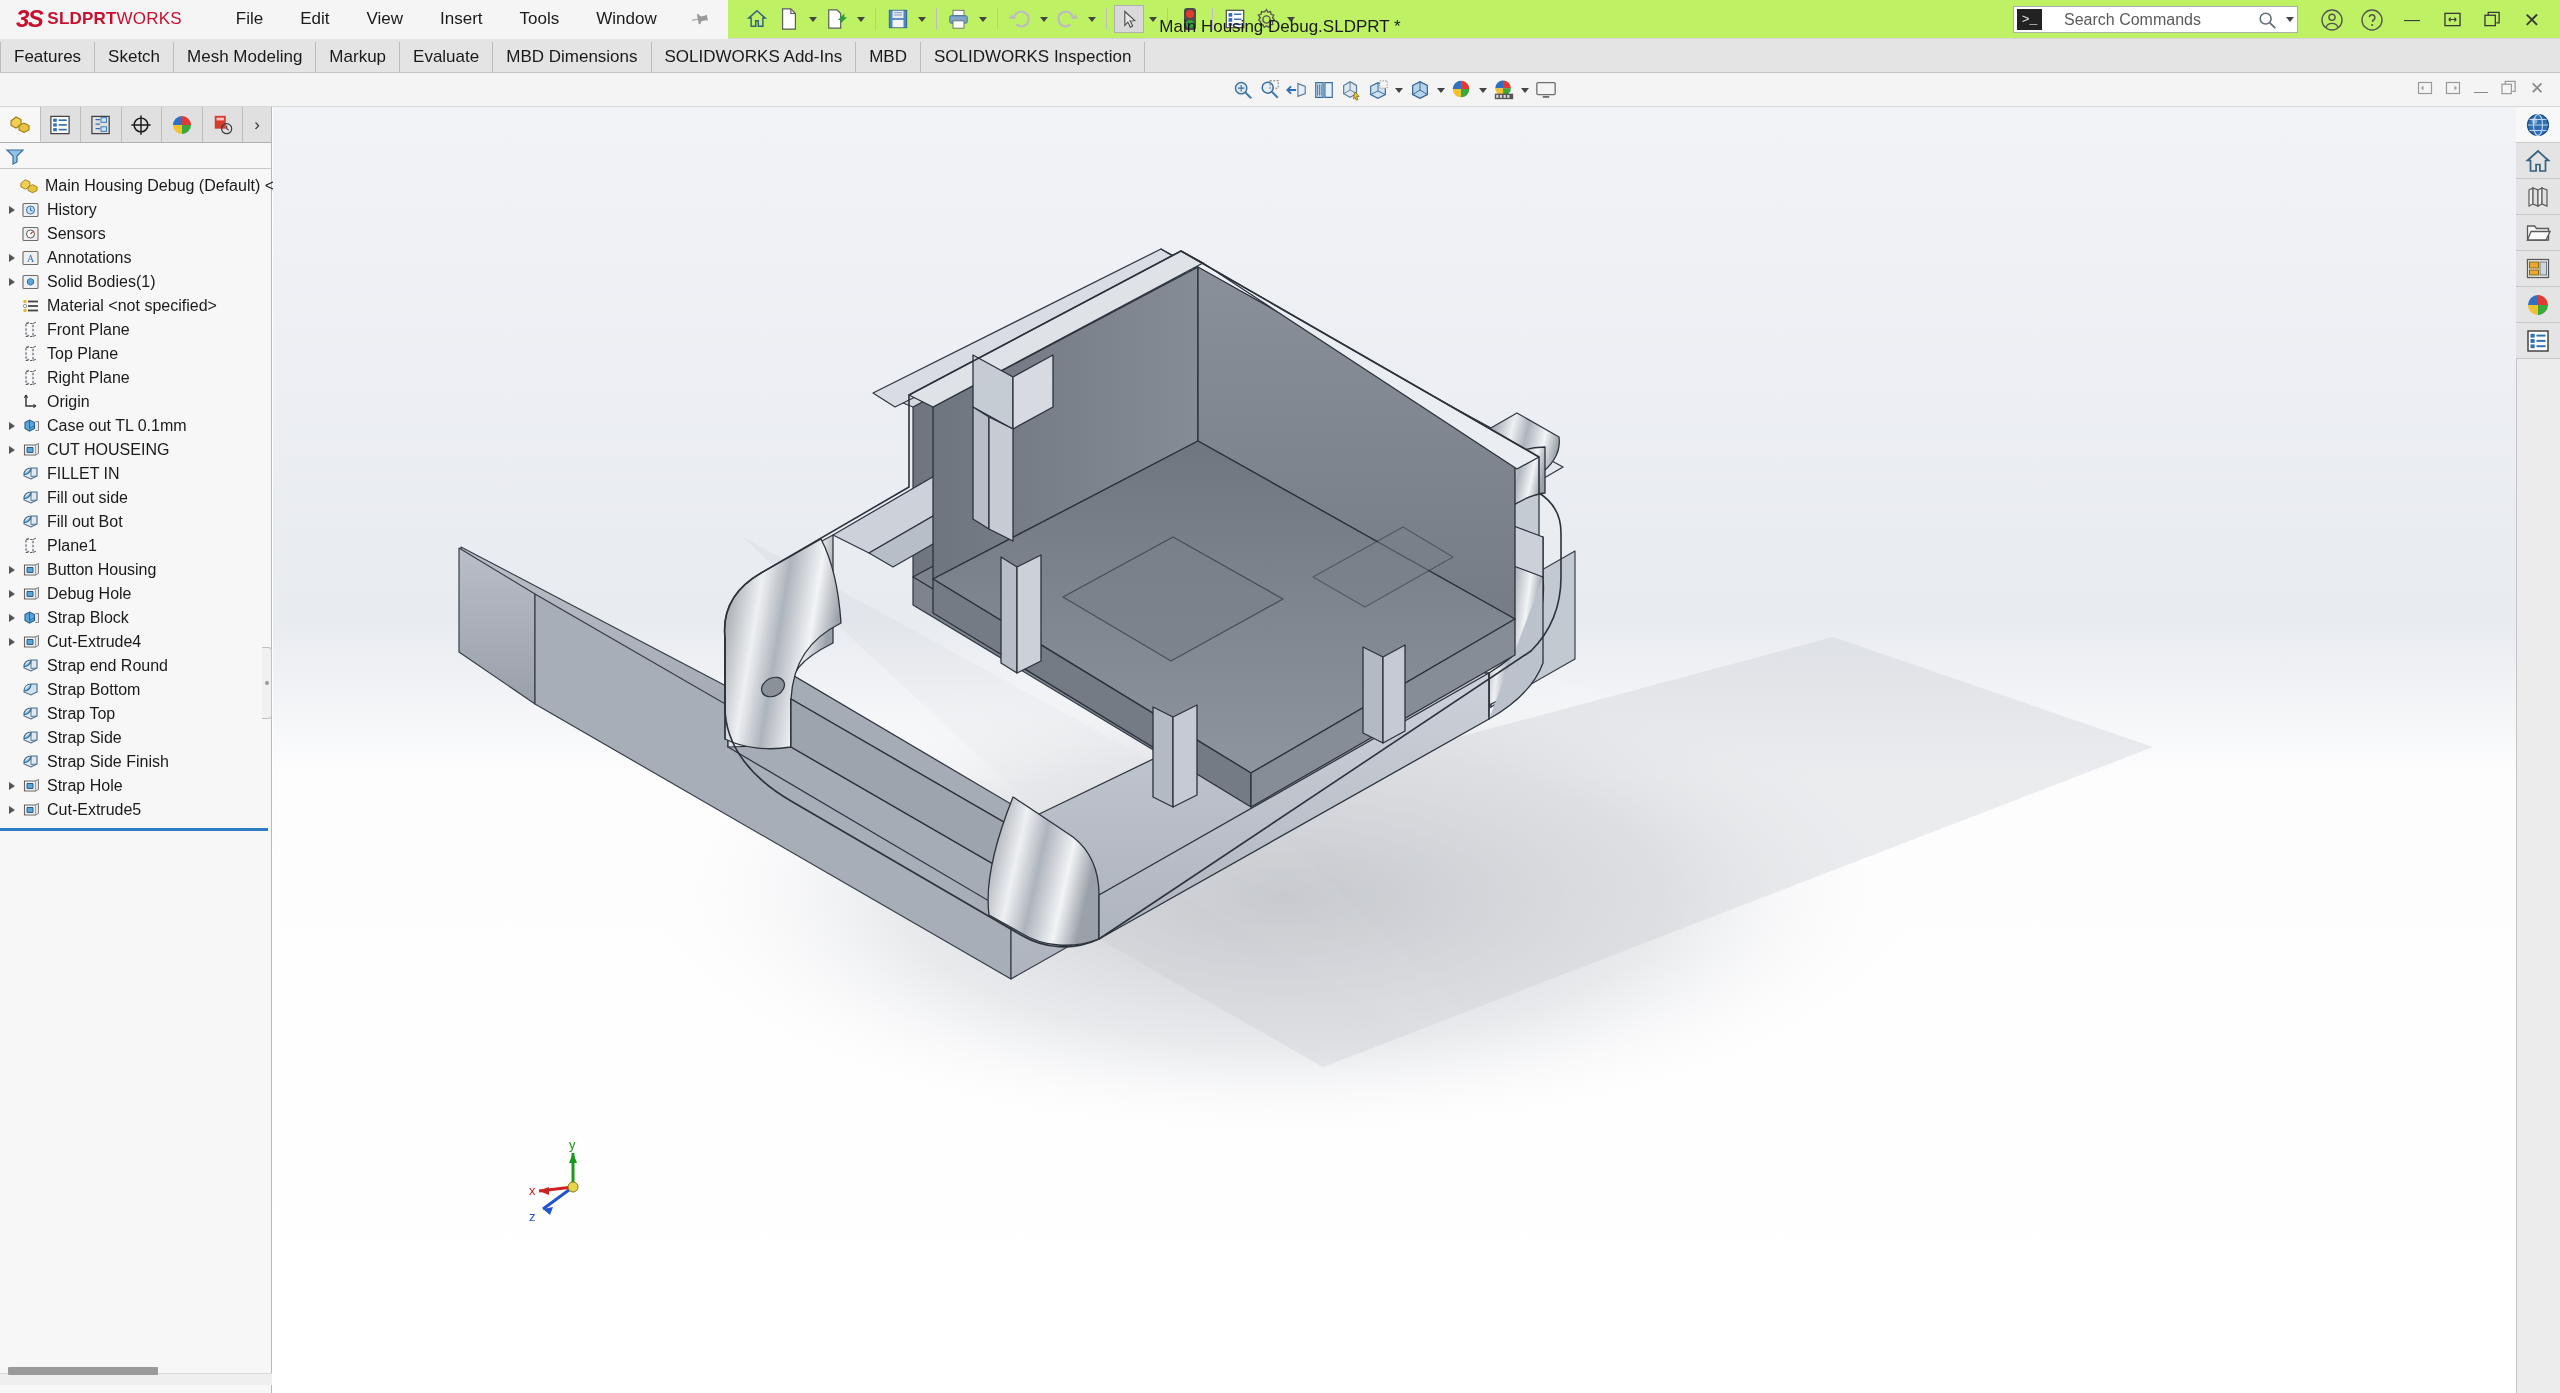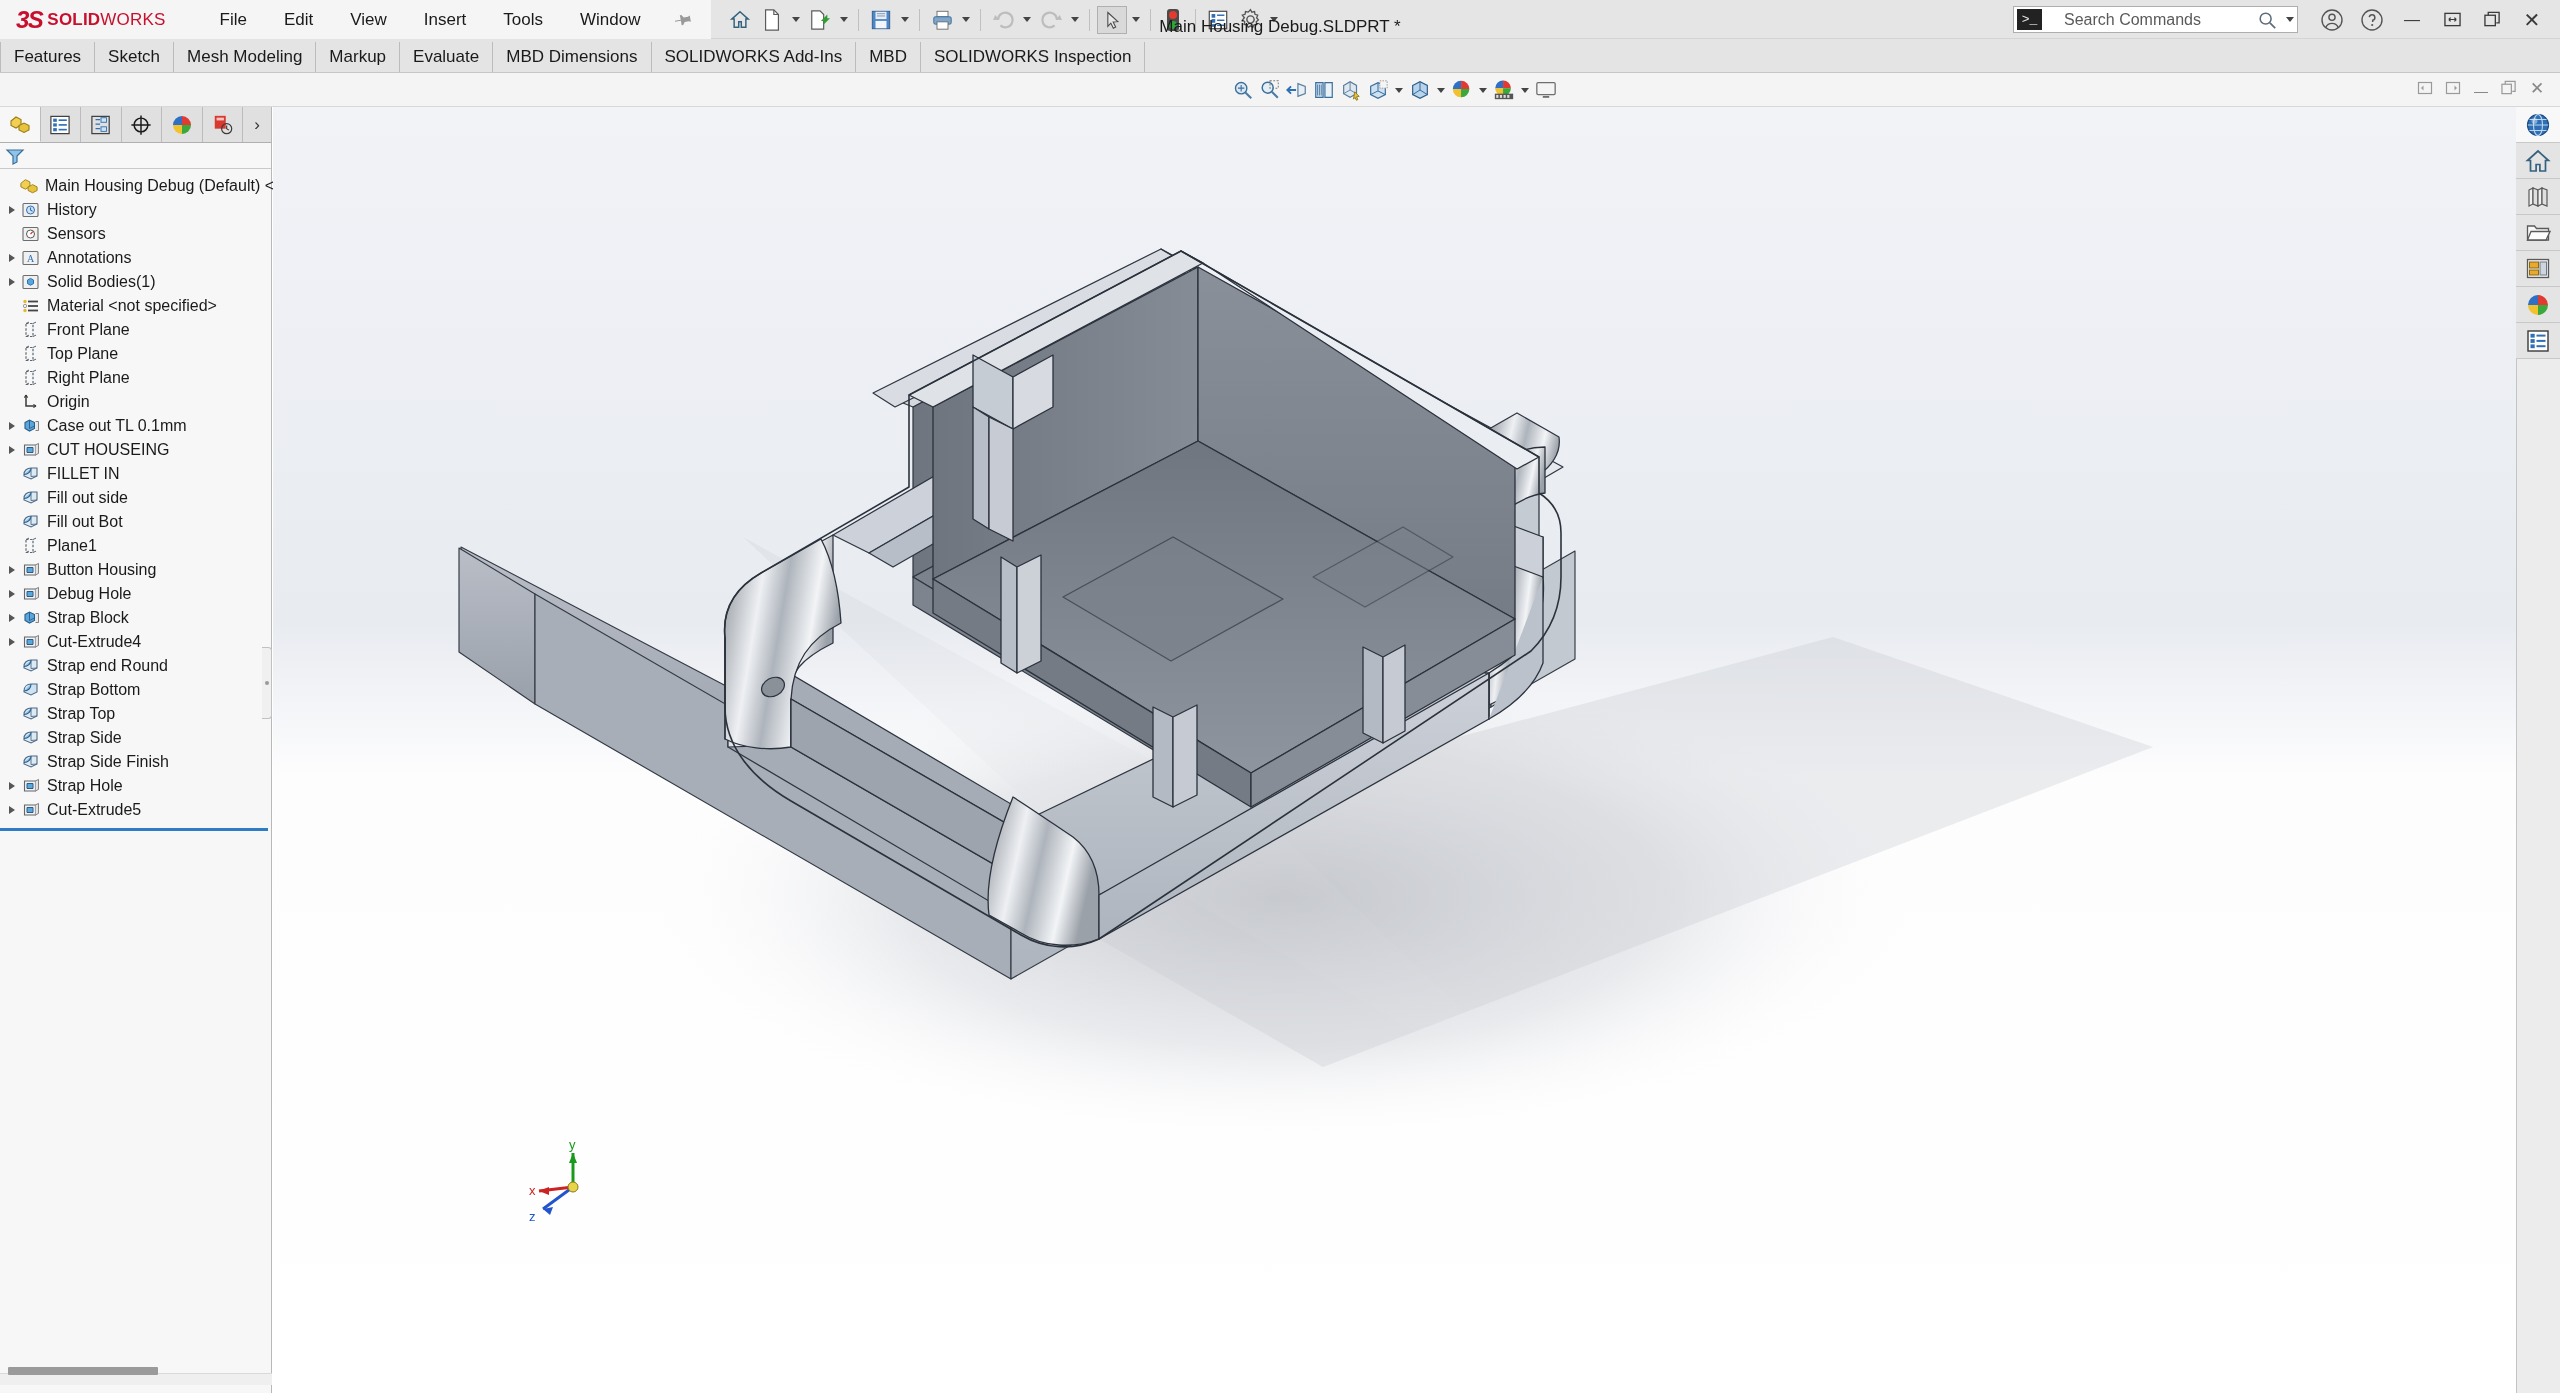--- a/index.html
+++ b/index.html
@@ -8,22 +8,22 @@
     font-family: "Liberation Sans", sans-serif;
     overflow: hidden;
     background: #ffffff;
     -webkit-font-smoothing: antialiased;
   }
   #app { position: relative; width: 2560px; height: 1393px; }
 
   
   .titlebar {
     position: absolute; left: 0; top: 0; width: 2560px; height: 39px;
-    background: #e5e5e5;
-    display: flex; align-items: flex-start;
+    background: #bef264;
+    display: flex; align-items: center;
     border-bottom: 1px solid #d4d4d4;
   }
   .tb-left {
     display: flex; align-items: center; height: 39px;
     background: #f5f5f5; padding-left: 16px;
   }
   .logo { display: flex; align-items: center; margin-right: 40px; }
   .logo-3ds { color: #c8102e; font-size: 24px; font-weight: bold; font-style: italic; letter-spacing: -1.5px; }
   .logo-solid { color: #c8102e; font-size: 17px; font-weight: bold; margin-left: 5px; letter-spacing: .2px;}
   .logo-works { color: #c8102e; font-size: 17px; font-weight: normal; letter-spacing: .2px;}
@@ -174,21 +174,21 @@
 </style>
 </head>
 <body>
 
 <div id="app">
 
   <div class="titlebar">
     <div class="tb-left">
       <div class="logo">
         <span class="logo-3ds">3S</span>
-        <span class="logo-solid">SOLID</span>
+        <span class="logo-solid">SLDPRT</span>
         <span class="logo-works">WORKS</span>
       </div>
       <div class="menubar">
         <div class="menu-item">File</div>
         <div class="menu-item">Edit</div>
         <div class="menu-item">View</div>
         <div class="menu-item">Insert</div>
         <div class="menu-item">Tools</div>
         <div class="menu-item">Window</div>
         <span class="pin-icon">

